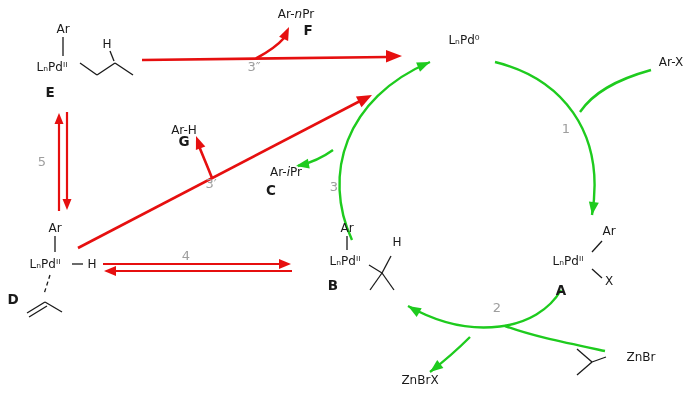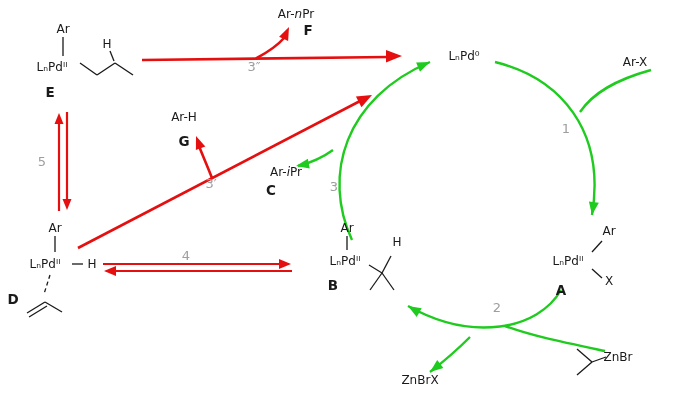--- a/index.html
+++ b/index.html
@@ -114,27 +114,27 @@
     </g>
 
     <g>
       <line x1="103" y1="264" x2="279" y2="264" stroke="#e60f0f" stroke-width="2.2"></line>
       <polygon points="291,264 279,259 279,269" fill="#e60f0f"></polygon>
       <line x1="292" y1="271" x2="116" y2="271" stroke="#e60f0f" stroke-width="2.2"></line>
       <polygon points="104,271 116,266 116,276" fill="#e60f0f"></polygon>
     </g>
   </svg>
 
-  <div class="lbl" style="left:464px;top:56px">LₙPd⁰</div>
-  <div class="lbl" style="left:635px;top:62px">Ar-X</div>
+  <div class="lbl" style="left:464px;top:40px">LₙPd⁰</div>
+  <div class="lbl" style="left:671px;top:62px">Ar-X</div>
 
   <div class="lbl" style="left:296px;top:14px"><span>Ar-</span><span class="it">n</span><span>Pr</span></div>
   <div class="lbl tag" style="left:308px;top:31px">F</div>
 
-  <div class="lbl" style="left:184px;top:117px">Ar-H</div>
+  <div class="lbl" style="left:184px;top:130px">Ar-H</div>
   <div class="lbl tag" style="left:184px;top:142px">G</div>
 
   <div class="lbl" style="left:286px;top:172px"><span>Ar-</span><span class="it">i</span><span>Pr</span></div>
   <div class="lbl tag" style="left:271px;top:191px">C</div>
 
   <div class="lbl" style="left:63px;top:29px">Ar</div>
   <div class="lbl" style="left:52px;top:67px">LₙPdᴵᴵ</div>
   <div class="lbl" style="left:107px;top:44px">H</div>
   <div class="lbl tag" style="left:50px;top:93px">E</div>
 
@@ -146,21 +146,21 @@
   <div class="lbl" style="left:347px;top:228px">Ar</div>
   <div class="lbl" style="left:345px;top:261px">LₙPdᴵᴵ</div>
   <div class="lbl" style="left:397px;top:242px">H</div>
   <div class="lbl tag" style="left:333px;top:286px">B</div>
 
   <div class="lbl" style="left:609px;top:231px">Ar</div>
   <div class="lbl" style="left:568px;top:261px">LₙPdᴵᴵ</div>
   <div class="lbl" style="left:609px;top:281px">X</div>
   <div class="lbl tag" style="left:561px;top:291px">A</div>
 
-  <div class="lbl" style="left:618px;top:357px">ZnBr</div>
+  <div class="lbl" style="left:641px;top:357px">ZnBr</div>
   <div class="lbl" style="left:420px;top:380px">ZnBrX</div>
 
   <div class="lbl step" style="left:566px;top:128px">1</div>
   <div class="lbl step" style="left:497px;top:307px">2</div>
   <div class="lbl step" style="left:334px;top:186px">3</div>
   <div class="lbl step" style="left:211px;top:183px">3′</div>
   <div class="lbl step" style="left:254px;top:66px">3″</div>
   <div class="lbl step" style="left:186px;top:255px">4</div>
   <div class="lbl step" style="left:42px;top:161px">5</div>
 

